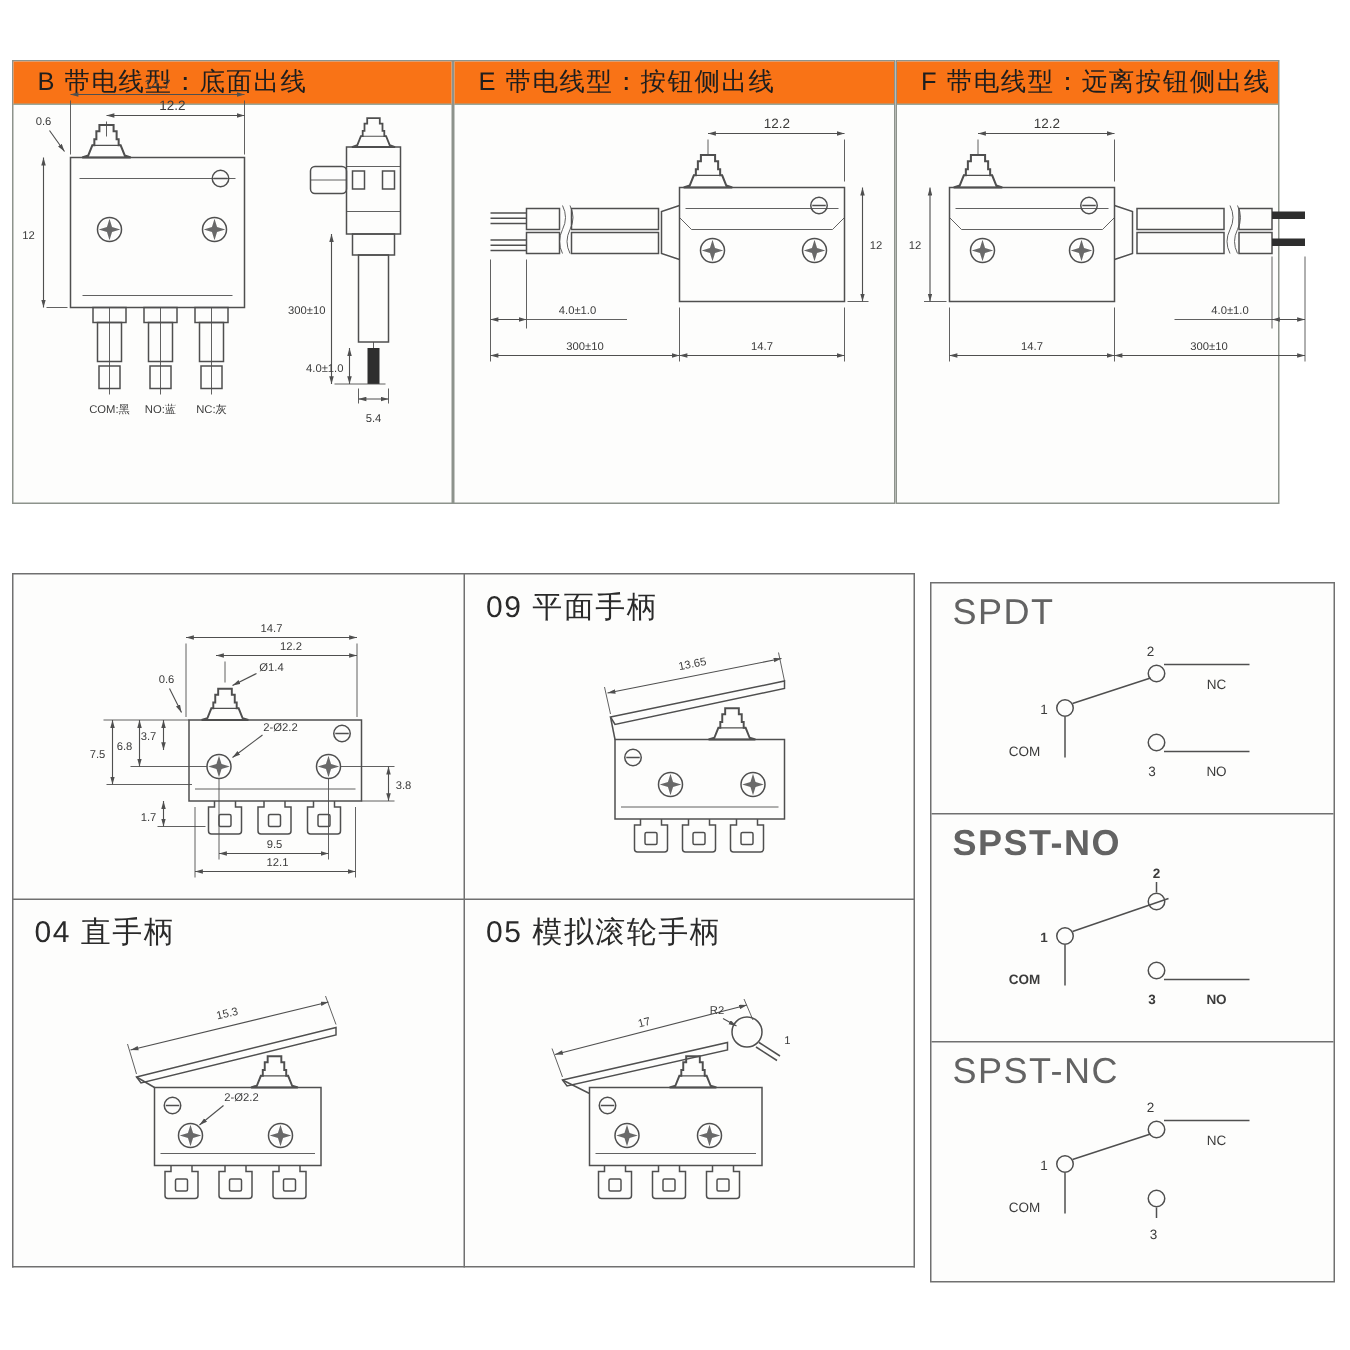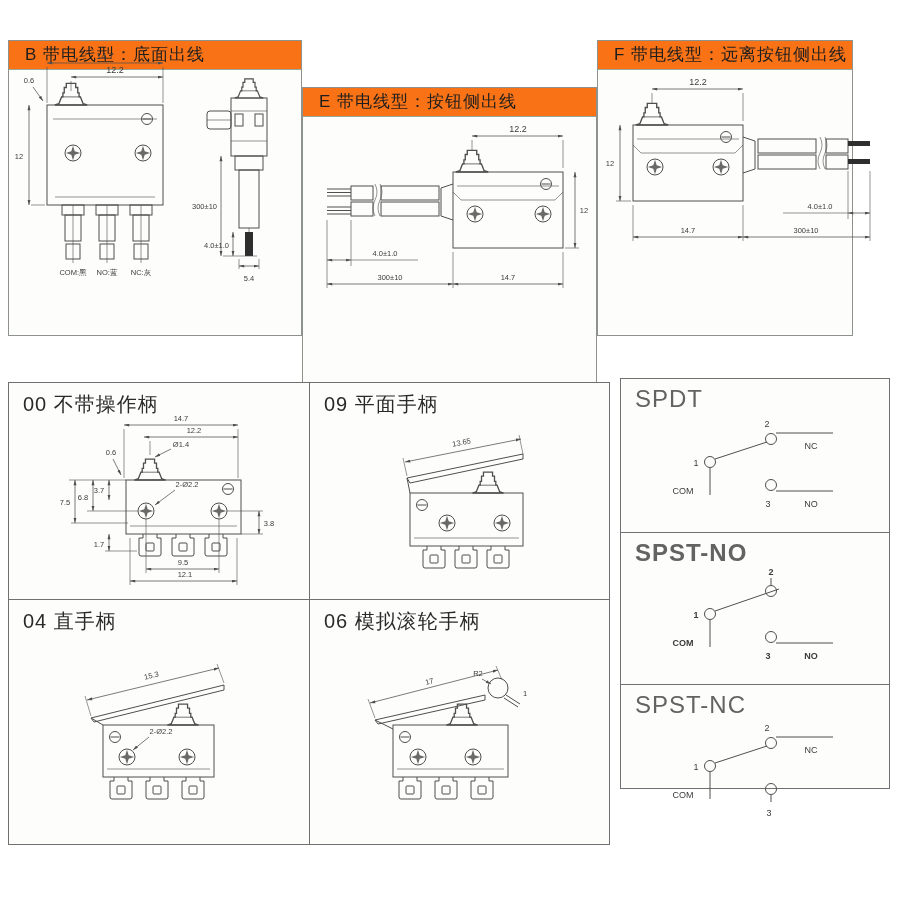--- a/index.html
+++ b/index.html
@@ -122,21 +122,21 @@
         <text class="dims" x="220" y="207" text-anchor="end">4.0±1.0</text>
         <line class="thin" x1="214" y1="215" x2="248" y2="215"></line>
         <line class="thin" x1="230" y1="218" x2="230" y2="228"></line>
           <line class="thin" x1="250" y1="218" x2="250" y2="228"></line>
         <line class="dimline" x1="230" y1="225" x2="250" y2="225" marker-start="url(#arrS)" marker-end="url(#arrE)"></line>
         <text class="dims" x="240" y="240" text-anchor="middle">5.4</text>
       </g>
     </svg>
   </div>
 
-  <div class="panel" style="left:302px;top:40px;width:295px;height:296px;margin-top:47px;">
+  <div class="panel" style="left:302px;top:40px;width:295px;height:296px;">
     <div class="panel-head">E 带电线型：按钮侧出线</div>
     <svg width="293" height="266" viewBox="0 0 293 266">
       <g>
         <line class="dimline" x1="169" y1="48" x2="260" y2="48" marker-start="url(#arrS)" marker-end="url(#arrE)"></line>
         <text class="dim" x="215" y="44" text-anchor="middle">12.2</text>
         <line class="thin" x1="169" y1="52" x2="169" y2="62"></line>
           <line class="thin" x1="260" y1="52" x2="260" y2="80"></line>
         <use href="#btn" transform="translate(169,84) scale(1.35)"></use>
         <rect class="ln" x="150" y="84" width="110" height="76"></rect>
         <line class="thin" x1="154" y1="98" x2="256" y2="98"></line>
@@ -219,21 +219,20 @@
         <line class="thin" x1="145" y1="164" x2="145" y2="200"></line>
         <line class="dimline" x1="35" y1="196" x2="145" y2="196" marker-start="url(#arrS)" marker-end="url(#arrE)"></line>
         <text class="dims" x="90" y="192" text-anchor="middle">14.7</text>
         <line class="dimline" x1="145" y1="196" x2="272" y2="196" marker-start="url(#arrS)" marker-end="url(#arrE)"></line>
         <text class="dims" x="208" y="192" text-anchor="middle">300±10</text>
       </g>
     </svg>
   </div>
 
   <div class="cell" style="left:8px;top:382px;width:302px;height:218px;">
-    <div class="cell-label">00 不带操作柄</div>
     <svg width="300" height="216" viewBox="0 0 300 216">
       <g>
         <line class="dimline" x1="115" y1="42" x2="229" y2="42" marker-start="url(#arrS)" marker-end="url(#arrE)"></line>
         <text class="dims" x="172" y="38" text-anchor="middle">14.7</text>
         <line class="dimline" x1="135" y1="54" x2="229" y2="54" marker-start="url(#arrS)" marker-end="url(#arrE)"></line>
         <text class="dims" x="185" y="50" text-anchor="middle">12.2</text>
         <line class="thin" x1="115" y1="46" x2="115" y2="95"></line>
           <line class="thin" x1="229" y1="46" x2="229" y2="95"></line>
         <line class="thin" x1="141" y1="58" x2="141" y2="72"></line>
         <text class="dims" x="172" y="64" text-anchor="middle">Ø1.4</text>
@@ -333,21 +332,21 @@
         <use href="#rosette" transform="translate(118,157)"></use>
         <use href="#rosette" transform="translate(178,157)"></use>
         <use href="#tab" transform="translate(112,177)"></use>
         <use href="#tab" transform="translate(148,177)"></use>
         <use href="#tab" transform="translate(184,177)"></use>
       </g>
     </svg>
   </div>
 
   <div class="cell" style="left:310px;top:600px;width:300px;height:245px;border-top:none;border-left:none;">
-    <div class="cell-label">06 模拟滚轮手柄</div>
+    <div class="cell-label">05 模拟滚轮手柄</div>
     <svg width="298" height="243" viewBox="0 0 298 243">
       <g>
         <line class="dimline" x1="60" y1="103" x2="188" y2="70" marker-start="url(#arrS)" marker-end="url(#arrE)"></line>
         <text class="dims" transform="rotate(-14 120 84)" x="120" y="84" text-anchor="middle">17</text>
         <line class="thin" x1="65" y1="118" x2="58" y2="99"></line>
           <line class="thin" x1="192" y1="80" x2="186" y2="66"></line>
         <path class="ln" d="M65,120 L175,95 L175,100 L68,124 Z"></path>
         <path class="ln" d="M65,120 L83,129"></path>
         <circle class="ln" cx="188" cy="88" r="10"></circle>
         <path class="ln" d="M196,95 L210,104"></path>
@@ -363,21 +362,21 @@
         <use href="#screw" transform="translate(95,137)"></use>
         <use href="#rosette" transform="translate(108,157)"></use>
         <use href="#rosette" transform="translate(163,157)"></use>
         <use href="#tab" transform="translate(100,177)"></use>
         <use href="#tab" transform="translate(136,177)"></use>
         <use href="#tab" transform="translate(172,177)"></use>
       </g>
     </svg>
   </div>
 
-  <div class="circ-col" style="left:620px;top:378px;width:270px;height:411px;">
+  <div class="circ-col" style="left:620px;top:388px;width:270px;height:467px;">
 
     <div class="circ-row divided" style="height:154px;">
       <div class="circ-title">SPDT</div>
       <svg width="268" height="153" viewBox="0 0 268 153">
         <text class="pin" x="146" y="48" text-anchor="middle">2</text>
         <circle class="ln" cx="150" cy="60" r="5.5"></circle>
         <line class="ln" x1="155" y1="54" x2="212" y2="54"></line>
         <text class="pin" x="190" y="70" text-anchor="middle">NC</text>
         <line class="ln" x1="94" y1="80" x2="146" y2="63"></line>
         <circle class="ln" cx="89" cy="83" r="5.5"></circle>

